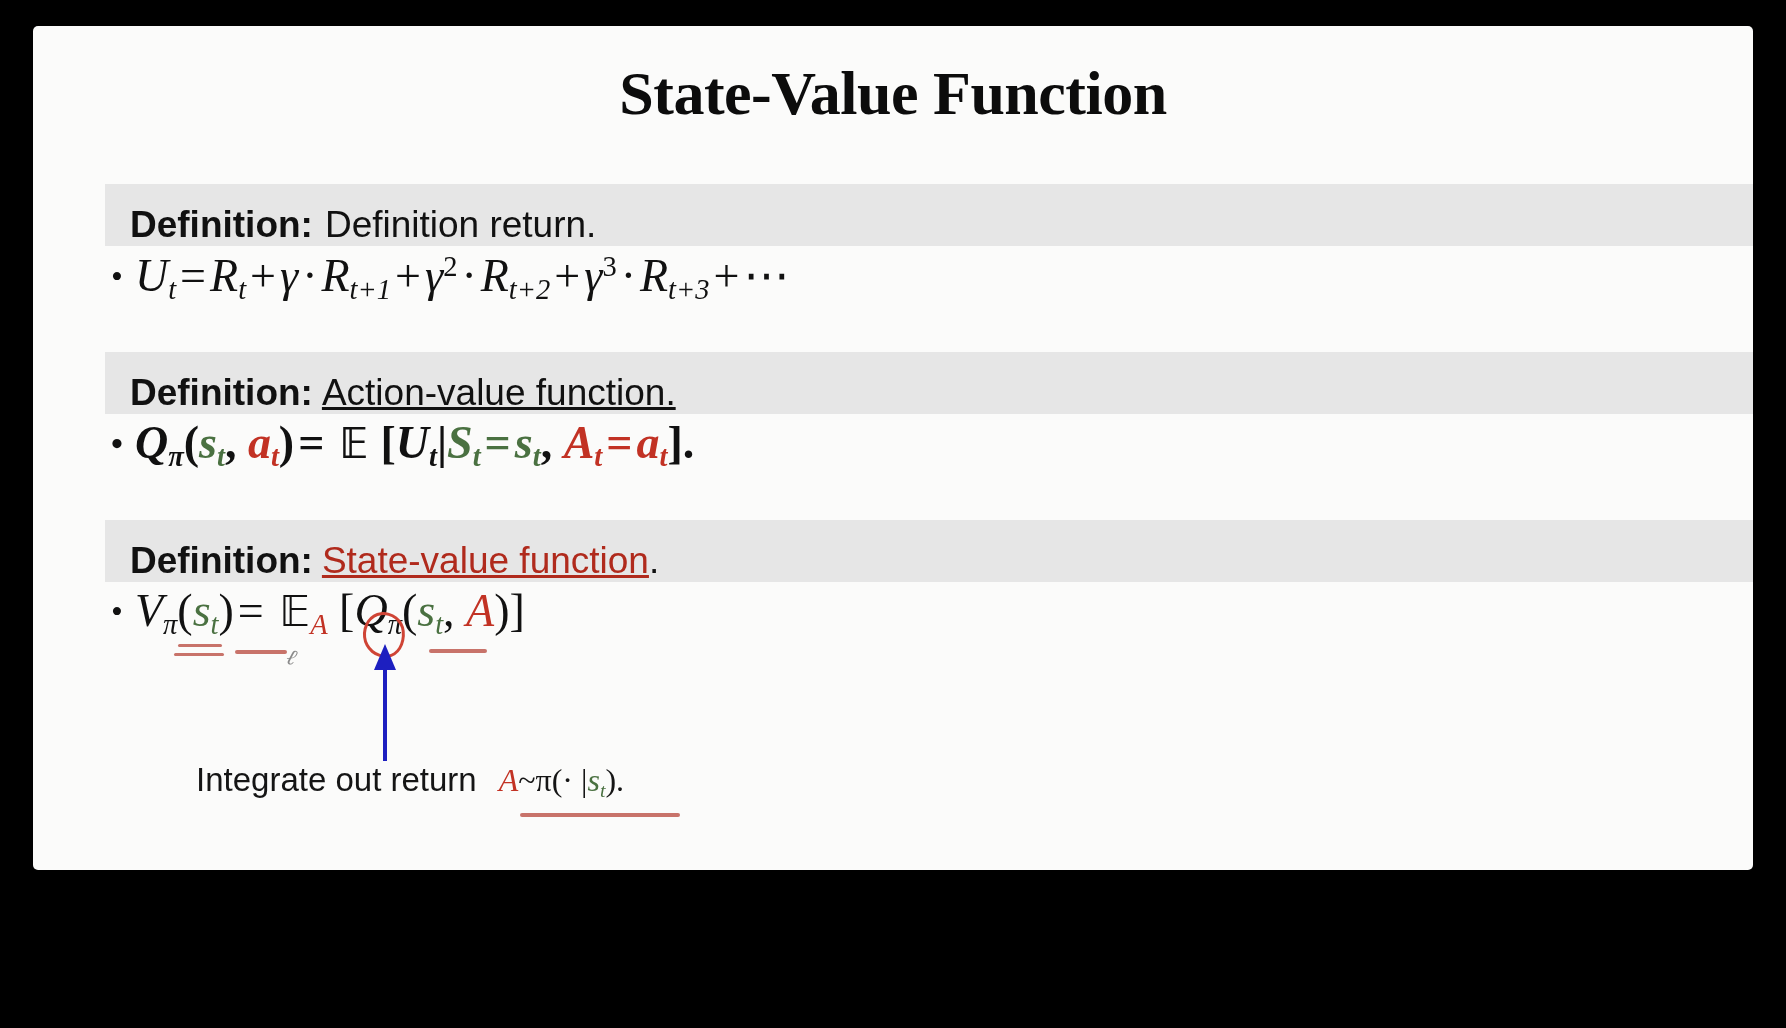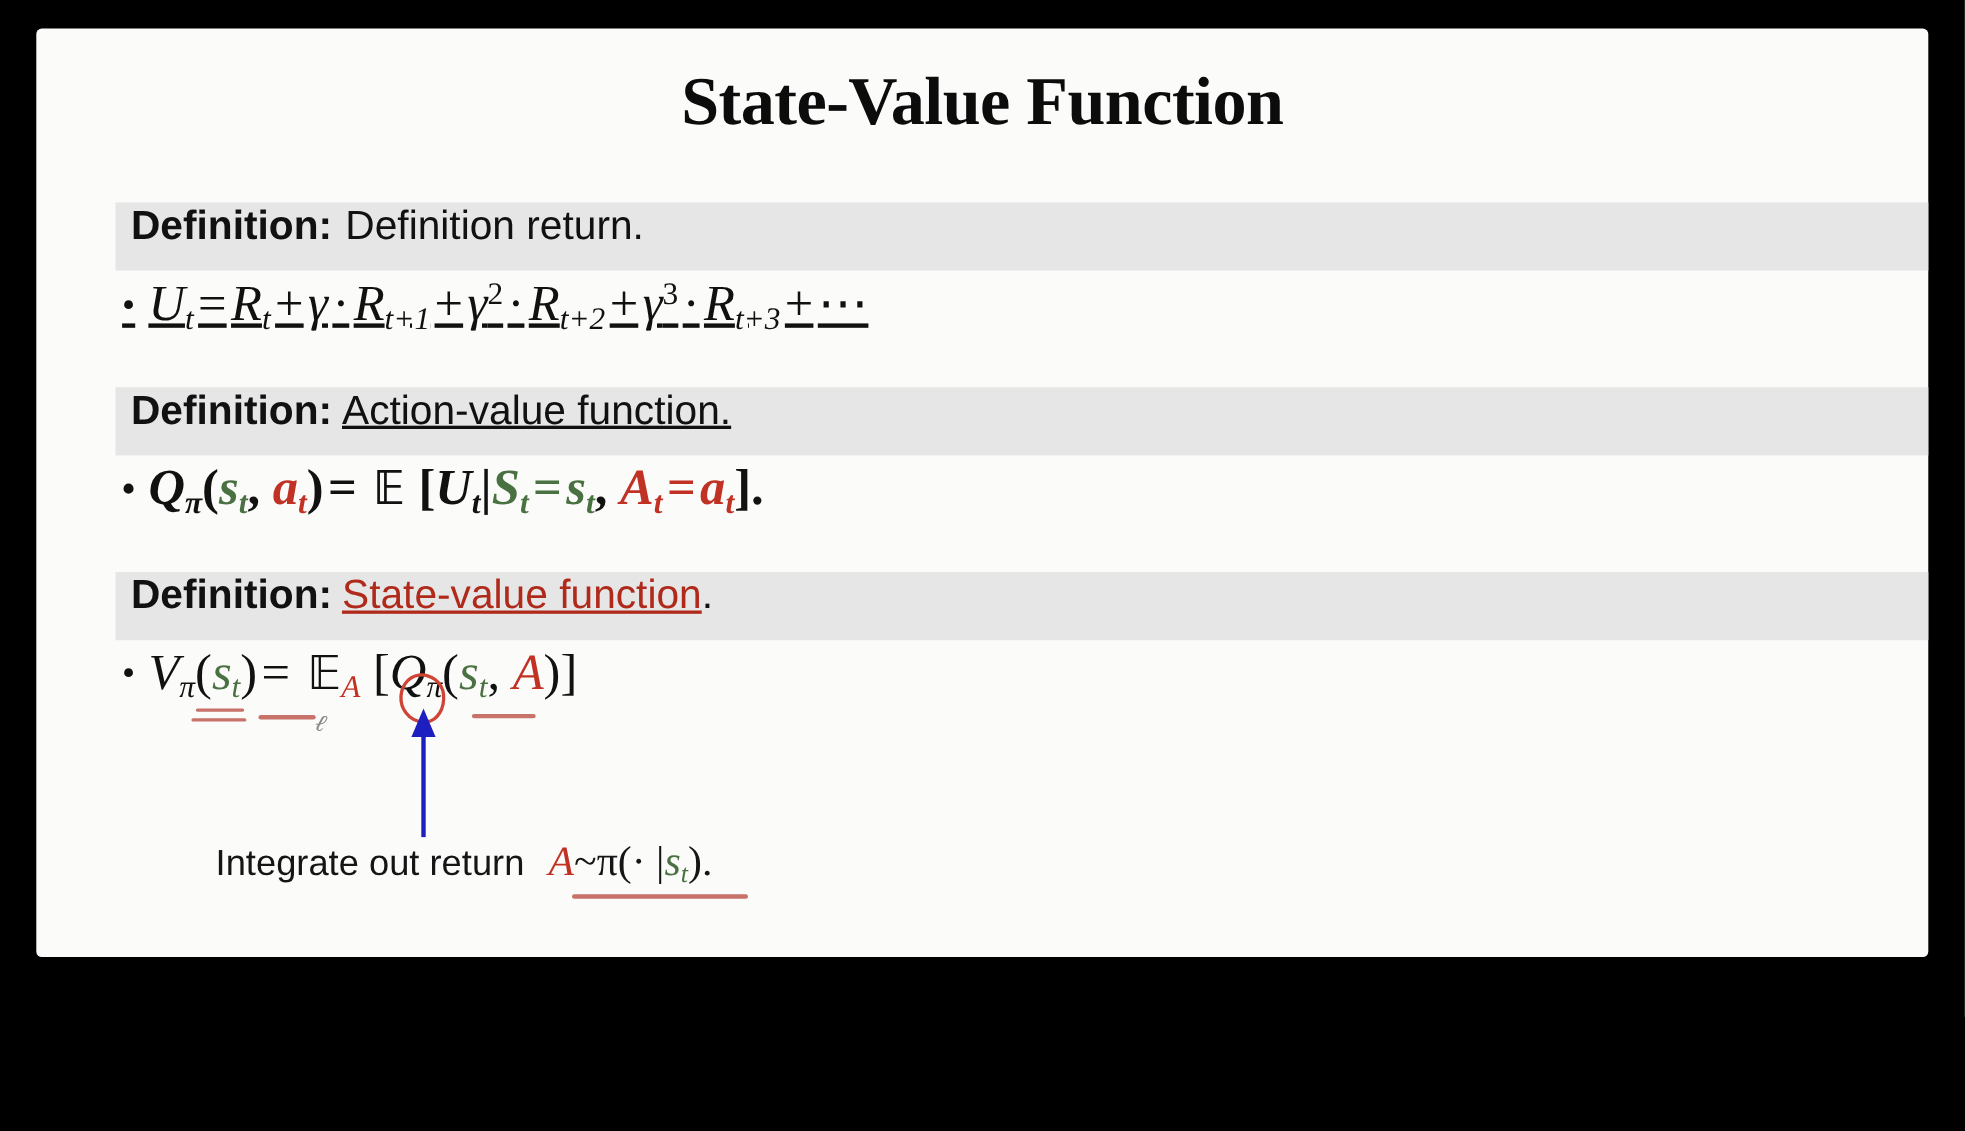--- a/index.html
+++ b/index.html
@@ -39,22 +39,22 @@
     color: #0c0c0c;
   }
 
   .def-bar {
     position: absolute;
     left: 72px;
     width: 1666px;
     height: 62px;
     background: #e6e6e6;
     display: flex;
-    align-items: flex-start;
-    padding-left: 14px;
+    align-items: flex-end;
+    padding-left: 25px;
     box-sizing: border-box;
     font-size: 37px;
     color: #111111;
   }
   .def-bar .lbl { font-weight: bold; }
   .def-bar .txt { font-weight: normal; margin-left: 12px; }
   .def-bar .txt.tight { margin-left: 9px; text-decoration: underline; }
   .red-txt { color: #b02a1c; }
 
   .formula {
@@ -82,21 +82,21 @@
   }
   sup {
     font-size: 0.62em;
     vertical-align: 0.52em;
     font-style: normal;
   }
   .op { font-style: normal; padding: 0 4px; }
   .bb { font-style: normal; font-family: "DejaVu Sans", sans-serif; font-size: 0.92em; }
 
   
-  #formula-u { top: 222px; text-decoration: underline; }
+  #formula-u { top: 222px; }
   #formula-q { top: 390px; font-weight: bold; }
   #formula-v { top: 558px; }
 
   
   #def-bar-1 { top: 158px; }
   #def-bar-2 { top: 326px; }
   #def-bar-3 { top: 494px; }
 
   
   .ann-underline {
@@ -159,21 +159,21 @@
     position: absolute;
     left: 163px;
     top: 735px;
     font-size: 33px;
     color: #151515;
     white-space: nowrap;
   }
   #bottom-note .mathpart {
     font-family: "Liberation Serif", serif;
     font-style: italic;
-    font-size: 38px;
+    font-size: 32px;
     margin-left: 22px;
     margin-top: 38px;
   }
 </style>
 </head>
 <body>
 
 <div id="slide-frame">
 
   <div id="slide-title">State-Value Function</div>

